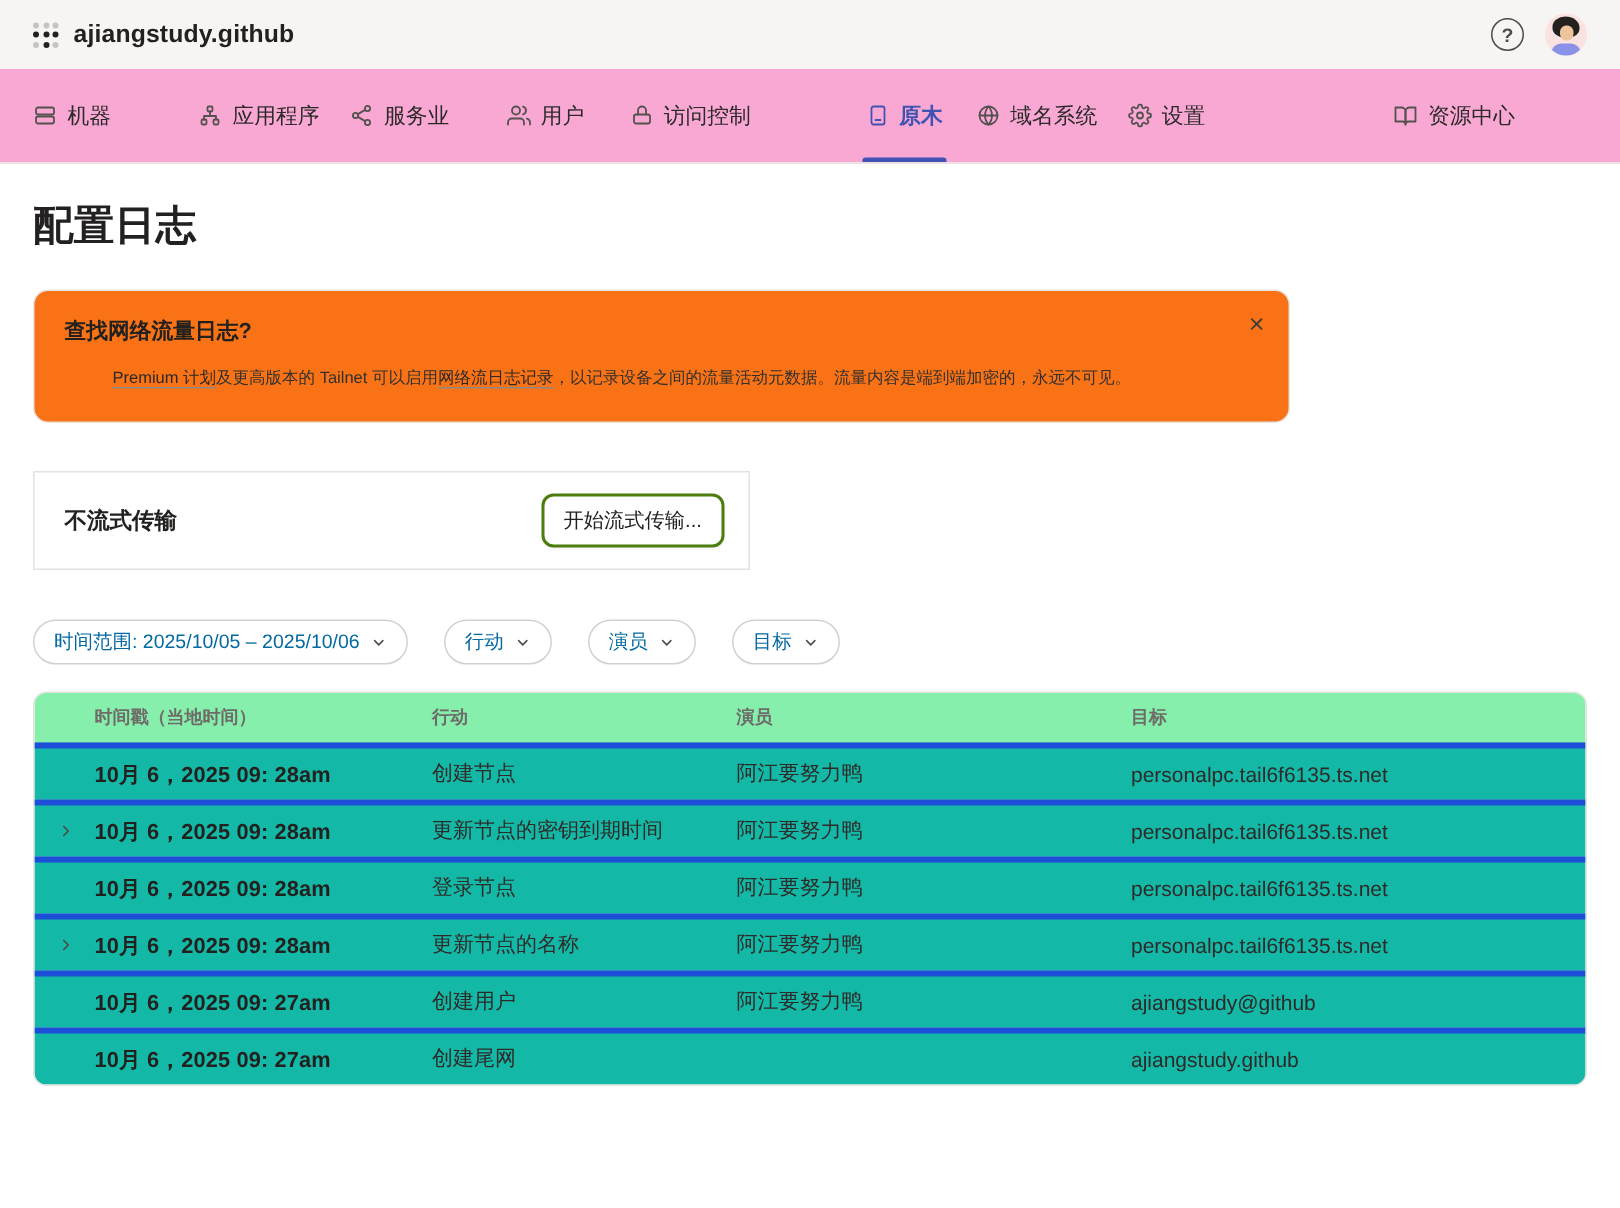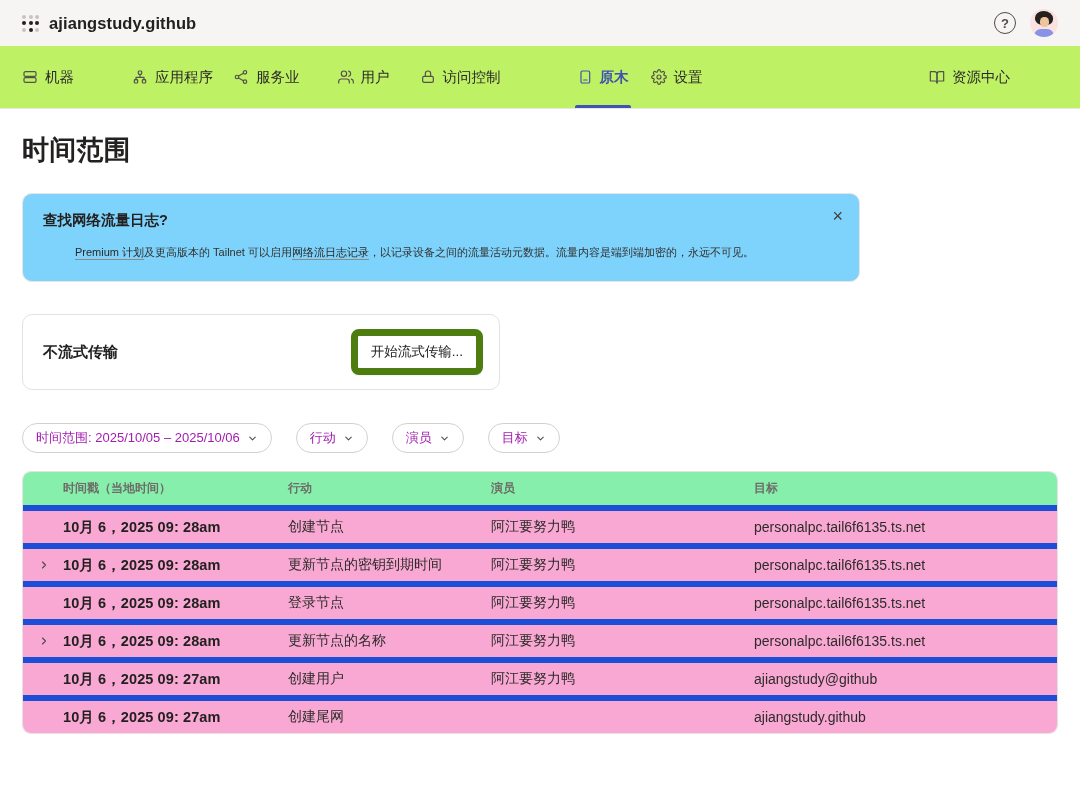--- a/index.html
+++ b/index.html
@@ -27,21 +27,21 @@
     font-size:13px; font-weight:700; color:#4e4b49; cursor:pointer; background:transparent;
   }
   .avatar { width:28px; height:28px; border-radius:50%; background:#f9e2e0; position:relative; overflow:hidden; cursor:pointer; }
   .avatar .hair { position:absolute; top:2px; left:5px; width:18px; height:14px; background:#23201f; border-radius:55% 60% 45% 50%; }
   .avatar .face { position:absolute; top:8px; left:9.5px; width:9px; height:10px; background:#eec49c; border-radius:45%; }
   .avatar .shirt { position:absolute; bottom:-3px; left:4px; width:20px; height:11px; background:#8a92e8; border-radius:7px 7px 0 0; }
 
   
   .nav {
     height:63px; display:flex; align-items:stretch; padding:0 70px 0 22px;
-    background:#bef264; border-bottom:1px solid #e9e6e3;
+    background:#f9a8d4; border-bottom:1px solid #e9e6e3;
   }
   .nav-item {
     display:flex; align-items:center; gap:7px; position:relative; cursor:pointer;
     font-size:14.5px; font-weight:500; color:#2c2a29; white-space:nowrap;
   }
   .nav-item svg { stroke:#54514e; }
   .nav-item.m1{margin-right:58px}.nav-item.m2{margin-right:20px}.nav-item.m3{margin-right:38px}
   .nav-item.m4{margin-right:30px}.nav-item.m5{margin-right:76px}.nav-item.m6{margin-right:22px}
   .nav-item.m7{margin-right:20px}
   .nav-item.active { color:#4053b2; font-weight:700; }
@@ -56,61 +56,61 @@
   main { padding:0 22px; }
   h1 { font-size:27px; font-weight:800; color:#232120; margin-top:23px; letter-spacing:.2px; }
   .page-desc { margin-top:17px; font-size:14px; color:#45433f; }
   .link-blue {
     color:#4255b8; text-decoration:none; cursor:pointer;
     border-bottom:1.5px solid rgba(66,85,184,.45); padding-bottom:1px;
   }
 
   
   .banner {
-    margin-top:25px; width:838px; background:#7dd3fc;
+    margin-top:25px; width:838px; background:#f97316;
     border:1px solid #e7e4e1; border-radius:10px; padding:17px 20px 19px 20px;
     position:relative;
   }
   .banner-title { font-size:14.5px; font-weight:700; color:#232120; }
   .banner-close {
     position:absolute; top:13px; right:16px; font-size:18px; line-height:1;
     color:#3f3d3a; cursor:pointer; background:none; border:none; font-family:inherit;
   }
   .banner-body { margin-top:12px; font-size:11px; color:#33312e; line-height:1.85; max-width:780px;margin-left:32px; }
   .link-dark { color:#2b2927; cursor:pointer; text-decoration:underline; text-underline-offset:3px; text-decoration-color:#8d8a86; }
 
   
   .stream-card {
-    margin-top:32px; width:478px; border:1px solid #e5e2df; border-radius:10px;
+    margin-top:32px; width:478px; border:1px solid #e5e2df; border-radius:0;
     padding:14px 16px 14px 20px; display:flex; align-items:center; justify-content:space-between;
     background:#fff;
   }
   .stream-status { font-size:15px; font-weight:700; color:#232120; }
   .btn {
-    background:#fff; border:7px solid #4d7c0f; border-radius:8px;
+    background:#fff; border:2px solid #4d7c0f; border-radius:8px;
     padding:7px 13px; font-size:13.5px; font-weight:500; color:#232120;
     font-family:inherit; cursor:pointer; box-shadow:0 1px 2px rgba(30,28,26,.06);
     white-space:nowrap;
     text-align:right;
   }
 
   
   .filters { margin-top:33px; display:flex; align-items:center; gap:24px; }
   .pill {
     display:flex; align-items:center; gap:7px; border:1px solid #d4d1cd; border-radius:999px;
-    padding:5px 13px; font-size:13px; color:#a21caf; background:#fff; cursor:pointer;
+    padding:5px 13px; font-size:13px; color:#0369a1; background:#fff; cursor:pointer;
     font-family:inherit; white-space:nowrap;
   }
   .pill svg { stroke:#54514e; }
 
   
   .log-table { margin-top:18px; border:1px solid #e5e2df; border-radius:9px; overflow:hidden; }
   .t-row {
     display:grid; grid-template-columns:40px 225px 203px 263px 1fr;
-    align-items:center; height:38px; background:#f9a8d4; border-top:6px solid #1d4ed8;
+    align-items:center; height:38px; background:#14b8a6; border-top:4px solid #1d4ed8;
   }
   .t-row.t-head {
     height:33px; background:#86efac; border-top:none;
   }
   .t-head .th { font-size:12px; font-weight:700; color:#6e6b68; }
   .cell-ts { font-size:14.5px; font-weight:700; color:#232120; letter-spacing:.1px; }
   .cell { font-size:14px; color:#2d2b29; }
   .expander { display:flex; align-items:center; justify-content:flex-start; padding-left:15px; height:100%; cursor:pointer; }
 </style>
 </head>
@@ -184,39 +184,47 @@
         </svg>
       <span>访问控制</span>
     </div>
     <div class="nav-item m6 active">
       <svg width="16" height="16" viewBox="0 0 24 24" fill="none" stroke-width="1.8" stroke-linecap="round" stroke-linejoin="round">
           <rect x="6" y="3" width="13" height="18" rx="2"></rect>
           <path d="M10 16.5h5"></path>
         </svg>
       <span>原木</span>
     </div>
+    <div class="nav-item m7">
+      <svg width="16" height="16" viewBox="0 0 24 24" fill="none" stroke-width="1.8" stroke-linecap="round" stroke-linejoin="round">
+          <circle cx="12" cy="12" r="9"></circle>
+          <path d="M3 12h18"></path>
+          <path d="M12 3a13.5 13.5 0 0 1 3.5 9A13.5 13.5 0 0 1 12 21a13.5 13.5 0 0 1-3.5-9A13.5 13.5 0 0 1 12 3z"></path>
+        </svg>
+      <span>域名系统</span>
+    </div>
     <div class="nav-item">
       <svg width="16" height="16" viewBox="0 0 24 24" fill="none" stroke-width="1.8" stroke-linecap="round" stroke-linejoin="round">
           <circle cx="12" cy="12" r="3"></circle>
           <path d="M19.4 15a1.65 1.65 0 0 0 .33 1.82l.06.06a2 2 0 0 1 0 2.83 2 2 0 0 1-2.83 0l-.06-.06a1.65 1.65 0 0 0-1.82-.33 1.65 1.65 0 0 0-1 1.51V21a2 2 0 0 1-2 2 2 2 0 0 1-2-2v-.09A1.65 1.65 0 0 0 9 19.4a1.65 1.65 0 0 0-1.82.33l-.06.06a2 2 0 0 1-2.83 0 2 2 0 0 1 0-2.83l.06-.06a1.65 1.65 0 0 0 .33-1.82 1.65 1.65 0 0 0-1.51-1H3a2 2 0 0 1-2-2 2 2 0 0 1 2-2h.09A1.65 1.65 0 0 0 4.6 9a1.65 1.65 0 0 0-.33-1.82l-.06-.06a2 2 0 0 1 0-2.83 2 2 0 0 1 2.83 0l.06.06a1.65 1.65 0 0 0 1.82.33H9a1.65 1.65 0 0 0 1-1.51V3a2 2 0 0 1 2-2 2 2 0 0 1 2 2v.09a1.65 1.65 0 0 0 1 1.51 1.65 1.65 0 0 0 1.82-.33l.06-.06a2 2 0 0 1 2.83 0 2 2 0 0 1 0 2.83l-.06.06a1.65 1.65 0 0 0-.33 1.82V9a1.65 1.65 0 0 0 1.51 1H21a2 2 0 0 1 2 2 2 2 0 0 1-2 2h-.09a1.65 1.65 0 0 0-1.51 1z"></path>
         </svg>
       <span>设置</span>
     </div>
     <div class="nav-item nav-spacer">
       <svg width="16" height="16" viewBox="0 0 24 24" fill="none" stroke-width="1.8" stroke-linecap="round" stroke-linejoin="round">
           <path d="M2 4h6a4 4 0 0 1 4 4v13a3 3 0 0 0-3-3H2z"></path>
           <path d="M22 4h-6a4 4 0 0 0-4 4v13a3 3 0 0 1 3-3h7z"></path>
         </svg>
       <span>资源中心</span>
     </div>
   </nav>
 </header>
 
 <main>
-  <h1>时间范围</h1>
+  <h1>配置日志</h1>
 
   <section class="banner">
     <div class="banner-title">查找网络流量日志?</div>
     <button class="banner-close">×</button>
     <p class="banner-body">
       <span class="link-dark">Premium 计划</span><span>及更高版本的 Tailnet 可以启用</span><span class="link-dark">网络流日志记录</span><span>，以记录设备之间的流量活动元数据。流量内容是端到端加密的，永远不可见。</span>
     </p>
   </section>
 
   <section class="stream-card">

